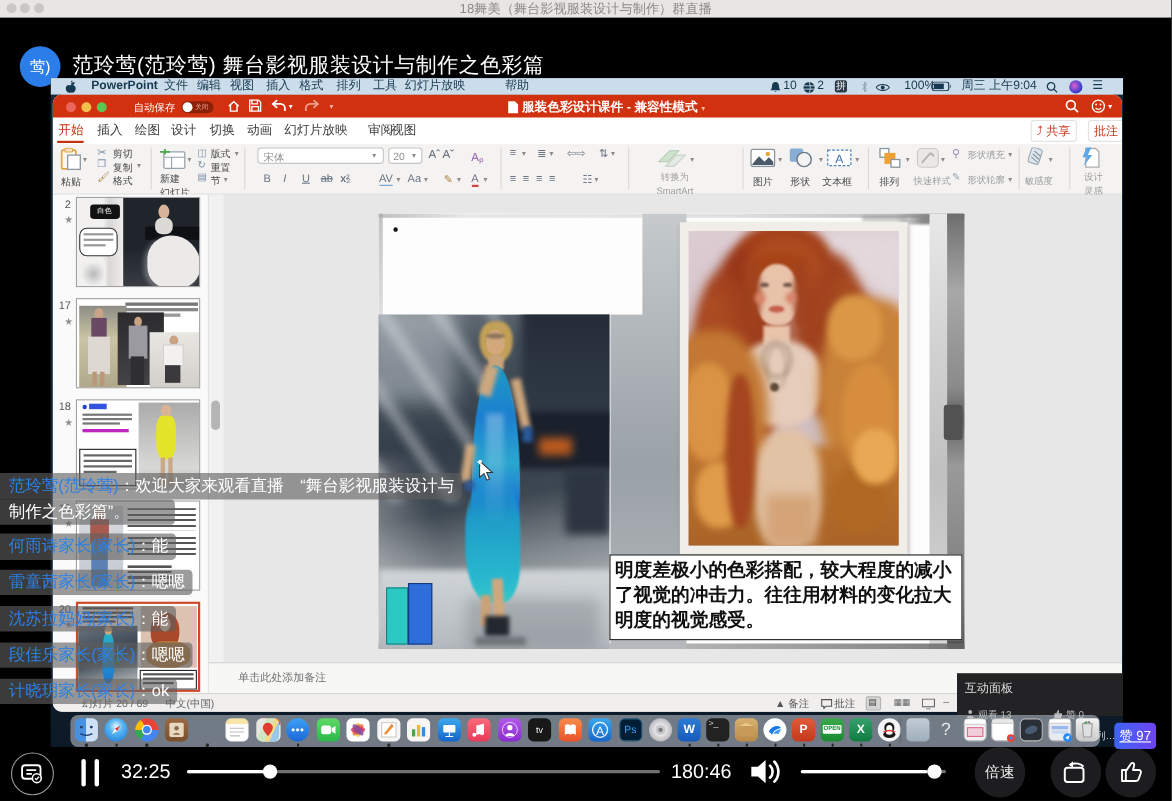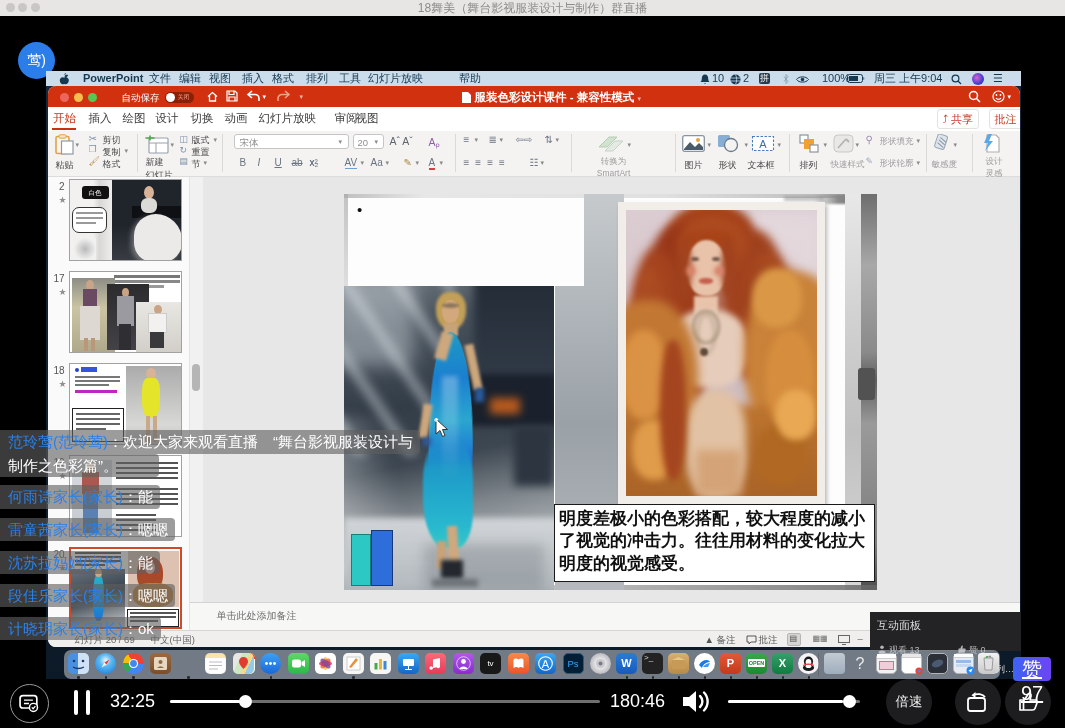--- a/index.html
+++ b/index.html
@@ -44,34 +44,35 @@
 #dock{position:absolute;left:18px;top:579px;width:936px;height:29px;background:rgba(196,203,210,0.55);border-radius:7px;}
 .dicon{position:absolute;top:3px;width:21px;height:21px;border-radius:5px;}
 .ddot{position:absolute;top:26px;width:2.5px;height:2.5px;border-radius:50%;background:#2a2a2a;}
 
 #ipanel{position:absolute;left:824px;top:541px;width:151px;height:39px;background:#232325;color:#ddd;font-size:11px;}
 
 .chat{position:absolute;left:0;height:23.5px;background:rgba(96,96,96,0.62);border-radius:0 4px 4px 0;font-size:15px;line-height:23.5px;white-space:nowrap;padding:0 7px 0 8px;color:#fff;display:inline-block;}
 .chat b{color:#2b80e8;font-weight:normal;}
 
 .ctrlcirc{position:absolute;width:46px;height:46px;border-radius:50%;background:#1d1d1f;}
-#zan{position:absolute;left:1013px;top:657px;width:38px;height:24px;border-radius:4px;background:linear-gradient(90deg,#3d64f2,#6d44f2);color:#fff;font-size:20px;text-align:center;line-height:24px;text-decoration:underline;}
+#zan{position:absolute;left:1013px;top:657px;width:38px;height:24px;border-radius:4px;background:linear-gradient(90deg,#3d64f2,#6d44f2);color:#fff;font-size:12px;text-align:center;line-height:24px;text-decoration:underline;}
 .ptime{position:absolute;top:691px;color:#fff;font-size:18px;}
 </style></head>
 <body>
 <div id="page">
 
 <div id="titlebar">
   <div class="dot" style="left:6px"></div>
       <div class="dot" style="left:18px"></div>
       <div class="dot" style="left:31px"></div>
   <div class="t">18舞美（舞台影视服装设计与制作）群直播</div>
 </div>
 
 <div id="avatar">莺)</div>
+<div id="sname">范玲莺(范玲莺) 舞台影视服装设计与制作之色彩篇</div>
 
 <div id="screen">
   <div id="menubar">
     <svg style="position:absolute;left:13px;top:2px;" width="11" height="12" viewBox="0 0 11 12">
           <path d="M5.5 3 C6.5 1.8 8 1.6 9 2 C8.9 3 8.3 3.8 7.3 4.2 C9 4.6 10 6 9.8 7.8 C9.5 9.8 8.2 11.3 6.8 11.3 C6.2 11.3 5.9 11 5.3 11 C4.7 11 4.3 11.3 3.7 11.3 C2.3 11.3 0.9 9.6 0.8 7.5 C0.7 5.5 2 4.3 3.6 4.2 C4.3 4.2 4.9 4.6 5.3 4.6 C5.6 4.6 6.3 4.1 5.5 3 M6.9 0 C7 0.9 6.3 1.9 5.4 2 C5.3 1 6.1 0.1 6.9 0" fill="#17394f"></path>
         </svg>
     <span style="left:37px;font-weight:bold;">PowerPoint</span>
     <span style="left:103px;">文件</span>
         <span style="left:133px;">编辑</span>
         <span style="left:163px;">视图</span>

